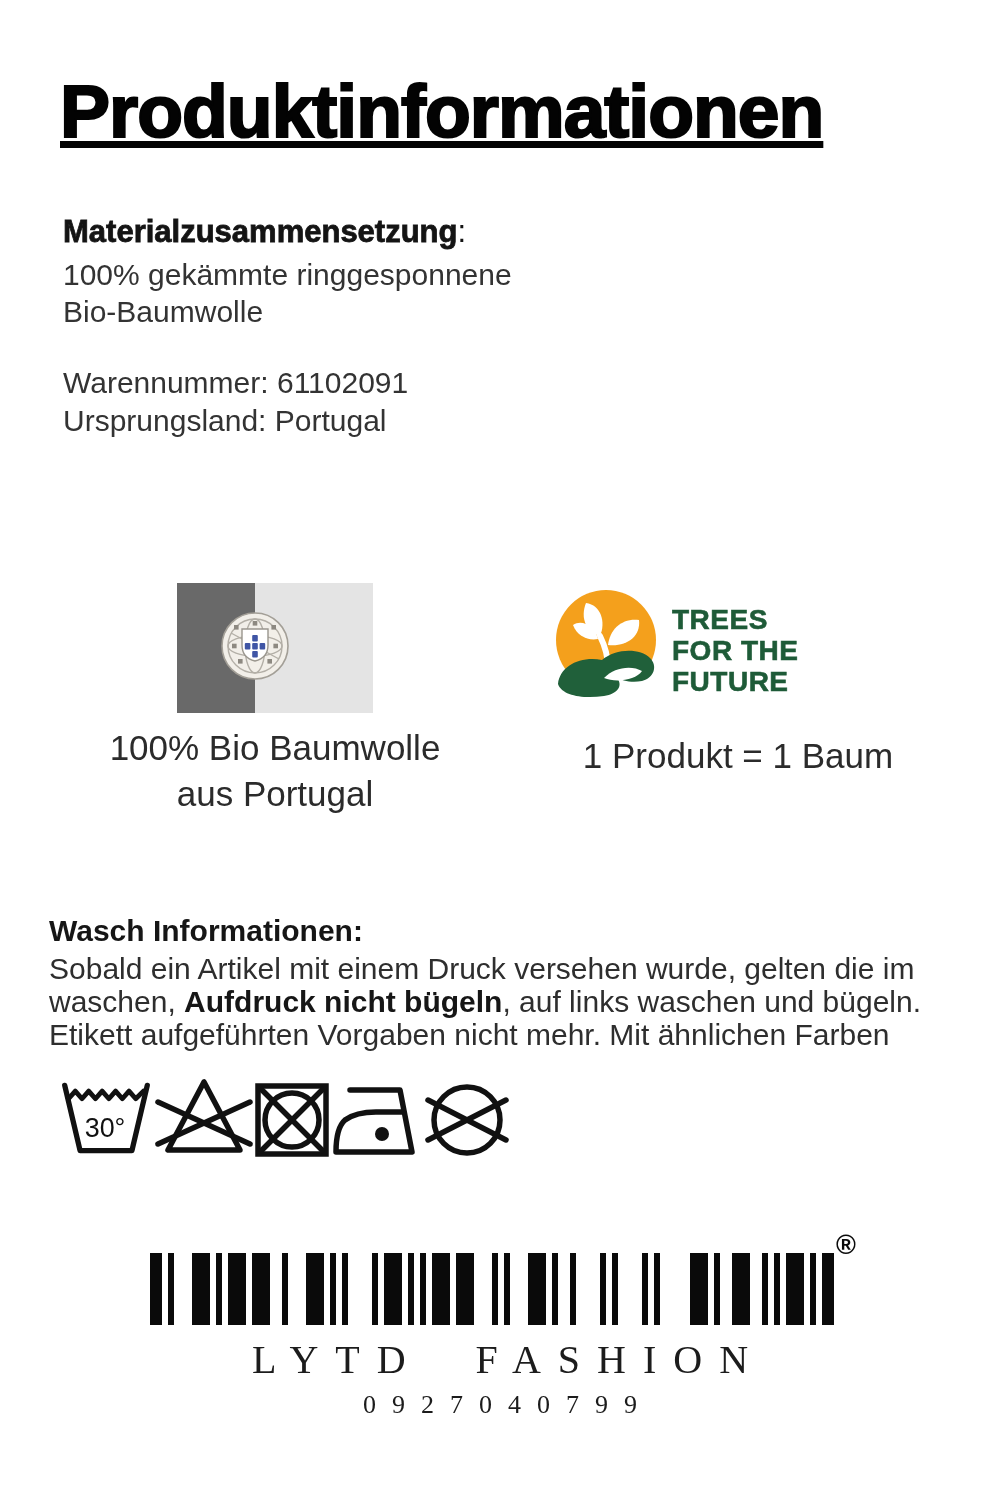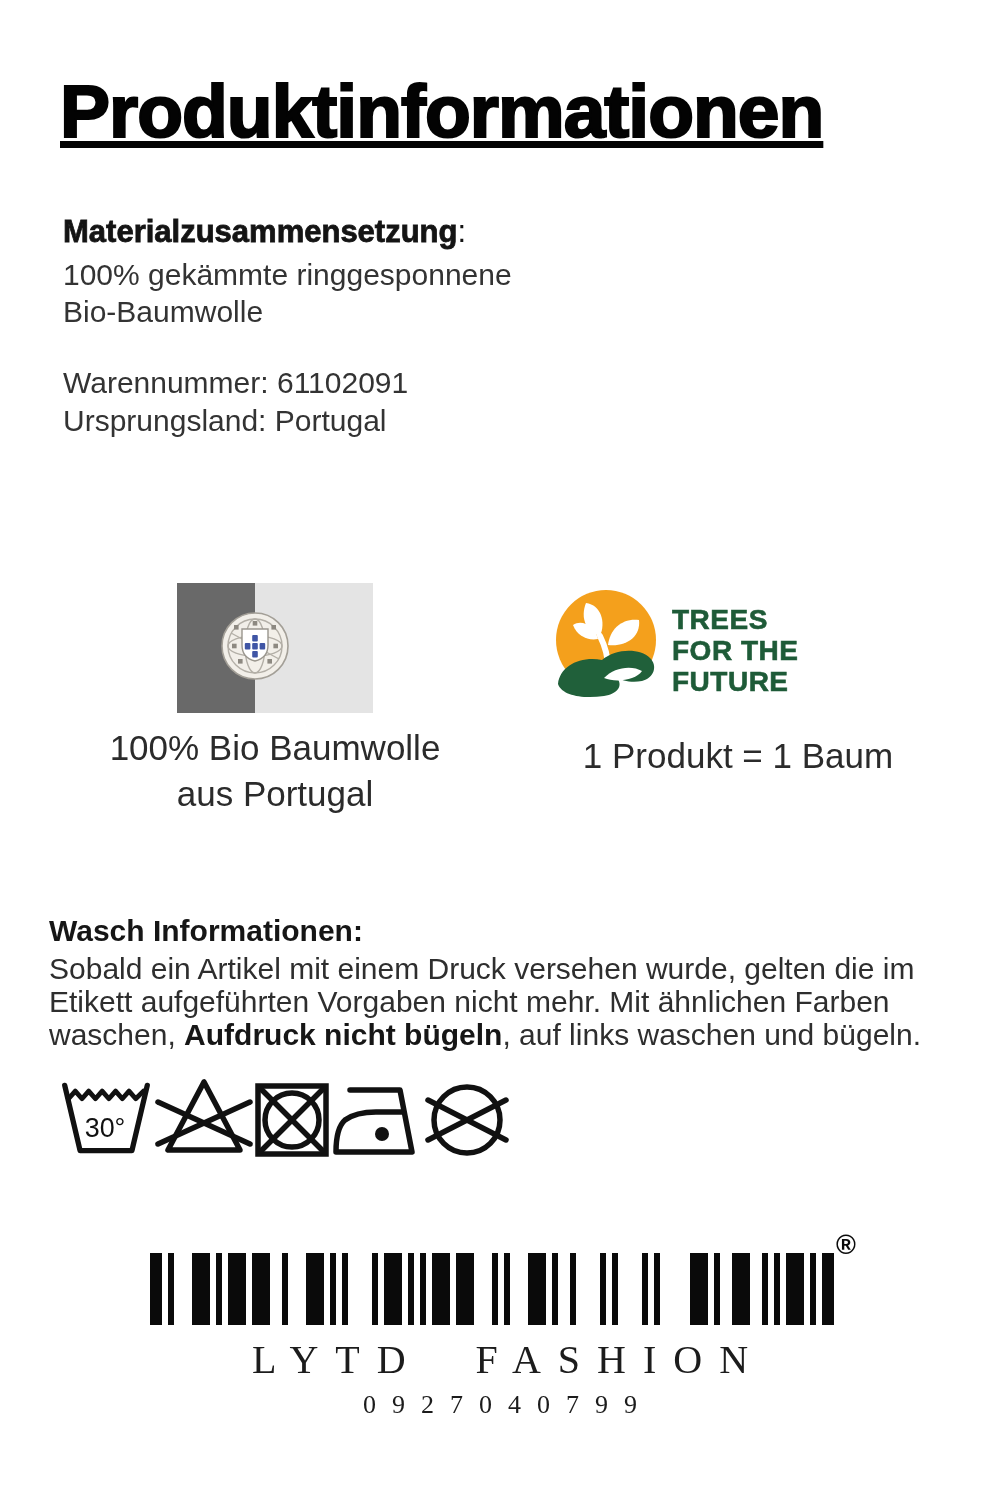--- a/index.html
+++ b/index.html
@@ -116,22 +116,22 @@
       <div>FOR THE</div>
       <div>FUTURE</div>
     </div>
   </div>
 </div>
 <div class="trees-caption">1 Produkt = 1 Baum</div>
 
 <div class="wash">
   <div class="wash-heading">Wasch Informationen:</div>
   <div class="body-line">Sobald ein Artikel mit einem Druck versehen wurde, gelten die im</div>
+  <div class="body-line"><span>waschen, </span><b>Aufdruck nicht bügeln</b><span>, auf links waschen und bügeln.</span></div>
   <div class="body-line">Etikett aufgeführten Vorgaben nicht mehr. Mit ähnlichen Farben</div>
-  <div class="body-line"><span>waschen, </span><b>Aufdruck nicht bügeln</b><span>, auf links waschen und bügeln.</span></div>
 </div>
 
 <div class="care-icons">
   <svg width="96" height="82" viewBox="0 0 100 82">
     <path d="M7,8 L23,76 L77,76 L93,8" fill="none" stroke="#111" stroke-width="5.5" stroke-linejoin="round" stroke-linecap="round"></path>
     <path d="M11,22 L18,14 L25,22 L32,14 L39,22 L46,14 L53,22 L60,14 L67,22 L74,14 L81,22 L89,14" fill="none" stroke="#111" stroke-width="5" stroke-linejoin="round" stroke-linecap="round"></path>
     <text x="49" y="62" text-anchor="middle" font-family="Liberation Sans, sans-serif" font-size="28" fill="#111">30°</text>
   </svg>
   <svg width="100" height="82" viewBox="0 0 100 82">
     <path d="M50,6 L14,74 L86,74 Z" fill="none" stroke="#111" stroke-width="5.5" stroke-linejoin="round"></path>

